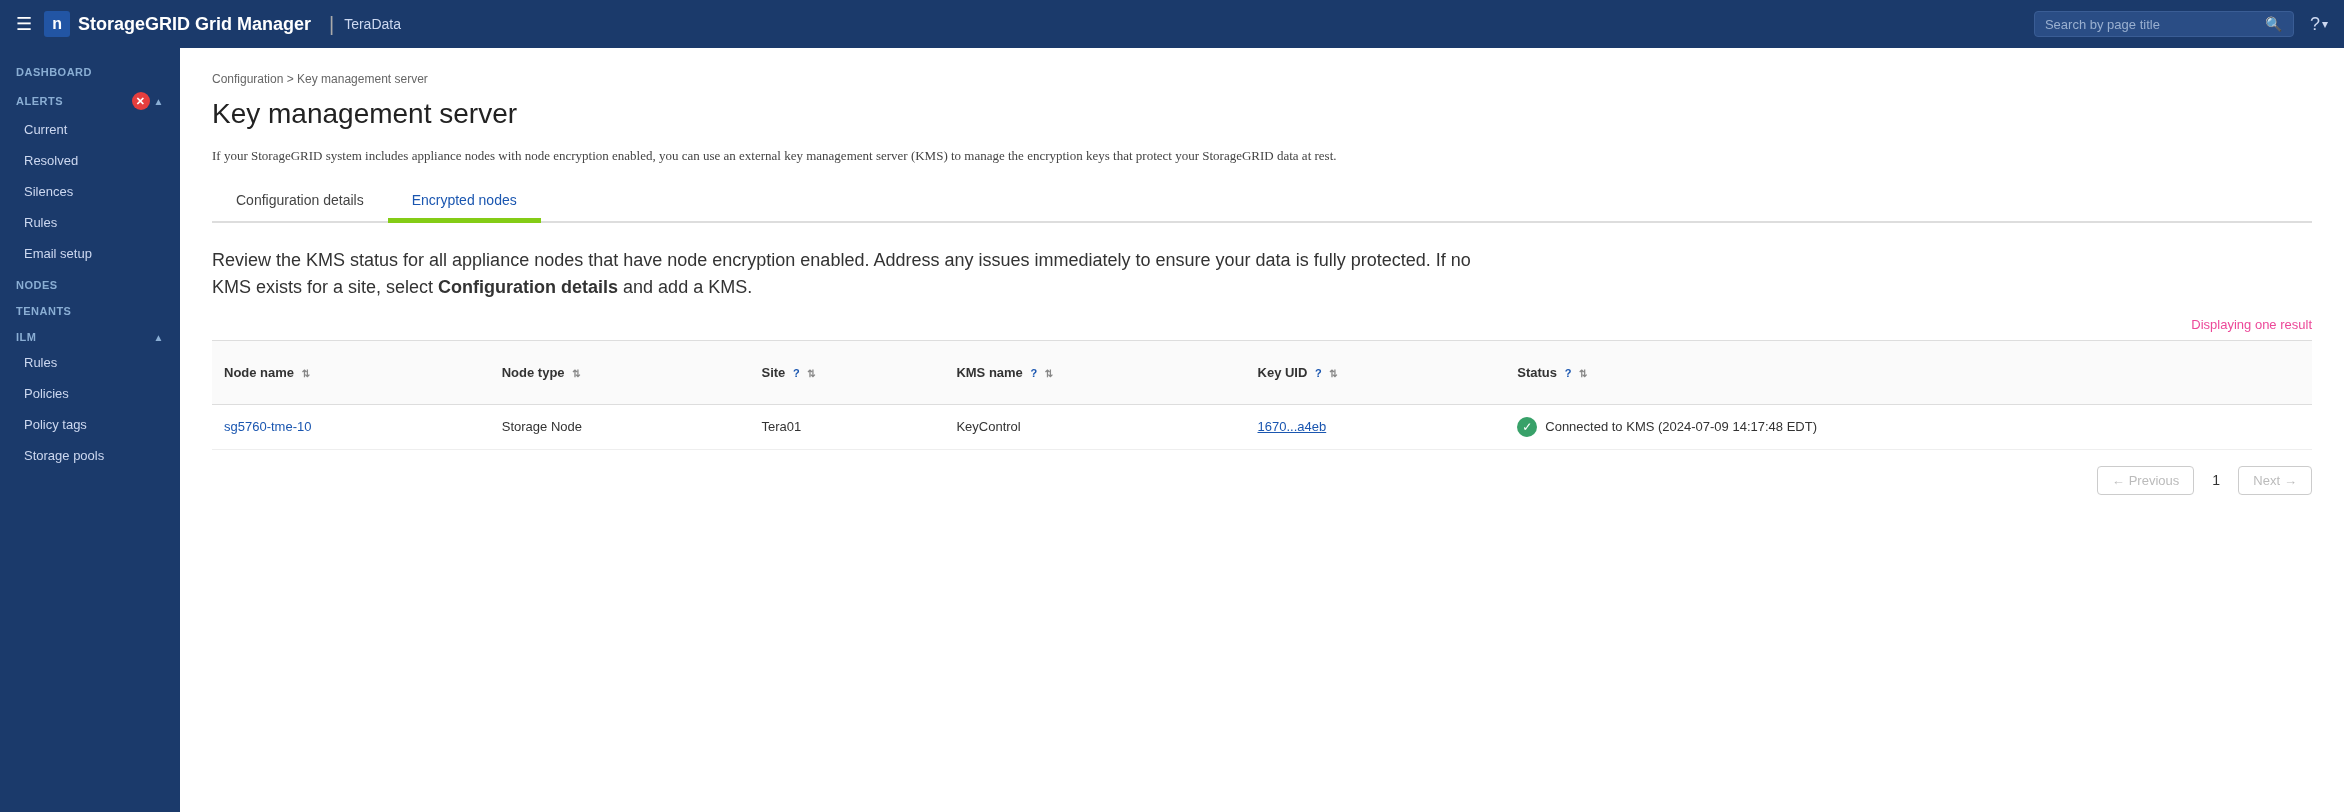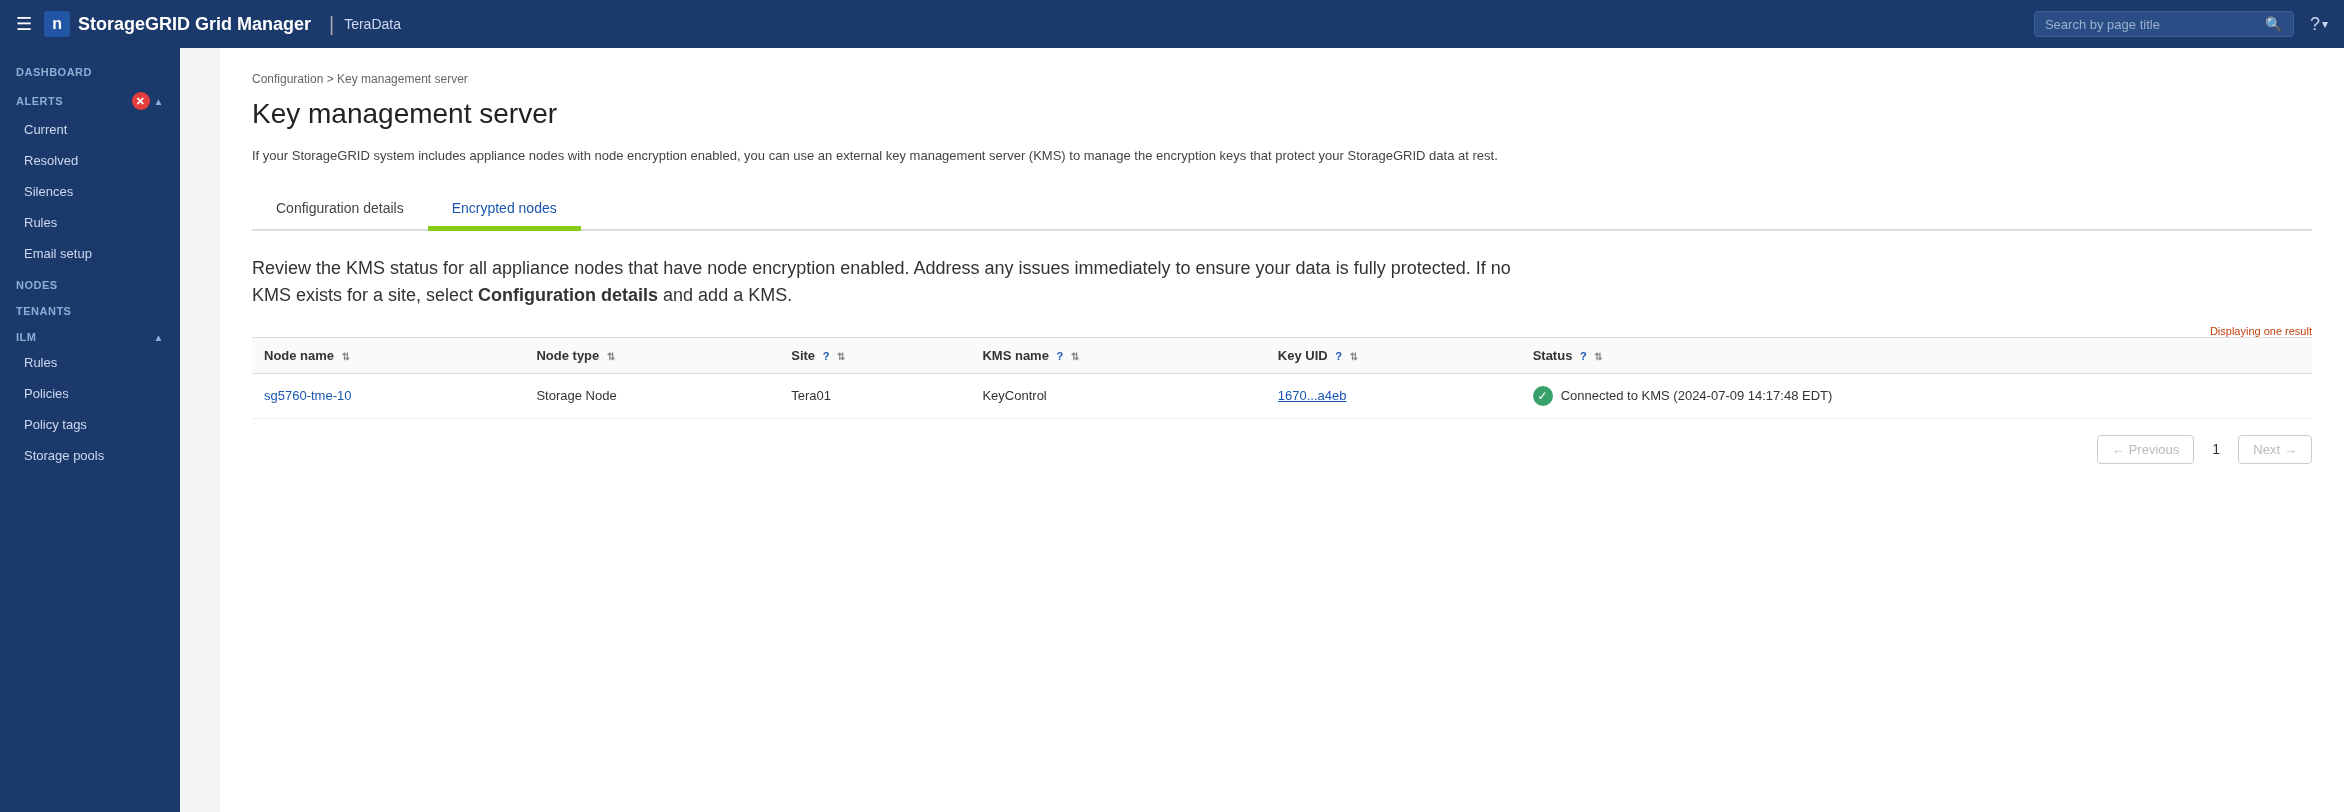--- a/index.html
+++ b/index.html
@@ -69,21 +69,21 @@
     .navbar-search input::placeholder { color: #9ab0d0; }
     .search-icon { color: #9ab0d0; margin-left: 6px; font-size: 14px; }
     .navbar-help {
       color: #cdd8f0;
       font-size: 18px;
       cursor: pointer;
       margin-left: 4px;
     }
 
     
-    .layout { display: flex; flex: 1; overflow: hidden; gap: 40px; }
+    .layout { display: flex; flex: 1; overflow: hidden; }
 
     
     .sidebar {
       background: #1b3a6b;
       width: 180px;
       flex-shrink: 0;
       overflow-y: auto;
       padding-top: 8px;
     }
     .sidebar-section {
@@ -139,23 +139,24 @@
     }
     .page-title {
       font-size: 28px;
       font-weight: 300;
       color: #222;
       margin-bottom: 16px;
     }
     .page-description {
       font-size: 13px;
       color: #444;
-      margin-bottom: 24px;
+      margin-bottom: 16px;
       line-height: 1.5;
       max-width: 1300px;
+      font-family: Liberation Serif, serif;
     }
 
     
     .tabs {
       display: flex;
       border-bottom: 2px solid #ddd;
       margin-bottom: 24px;
     }
     .tab {
       padding: 10px 24px;
@@ -177,33 +178,33 @@
       color: #333;
       line-height: 1.5;
       margin-bottom: 16px;
       max-width: 1300px;
     }
     .tab-description strong { font-weight: bold; }
 
     
     .result-count {
       text-align: right;
-      font-size: 11px;
-      color: #c2410c;
-      margin-bottom: 0;
+      font-size: 13px;
+      color: #ec4899;
+      margin-bottom: 8px;
     }
 
     
     .data-table {
       width: 100%;
       border-collapse: collapse;
       font-size: 13px;
     }
     .data-table th {
-      padding: 10px 12px;
+      padding: 24px 12px;
       text-align: left;
       font-weight: 600;
       color: #333;
       border-top: 1px solid #ddd;
       border-bottom: 1px solid #ddd;
       background: #fafafa;
       white-space: nowrap;
     }
     .data-table th .sort-icon {
       display: inline-block;

